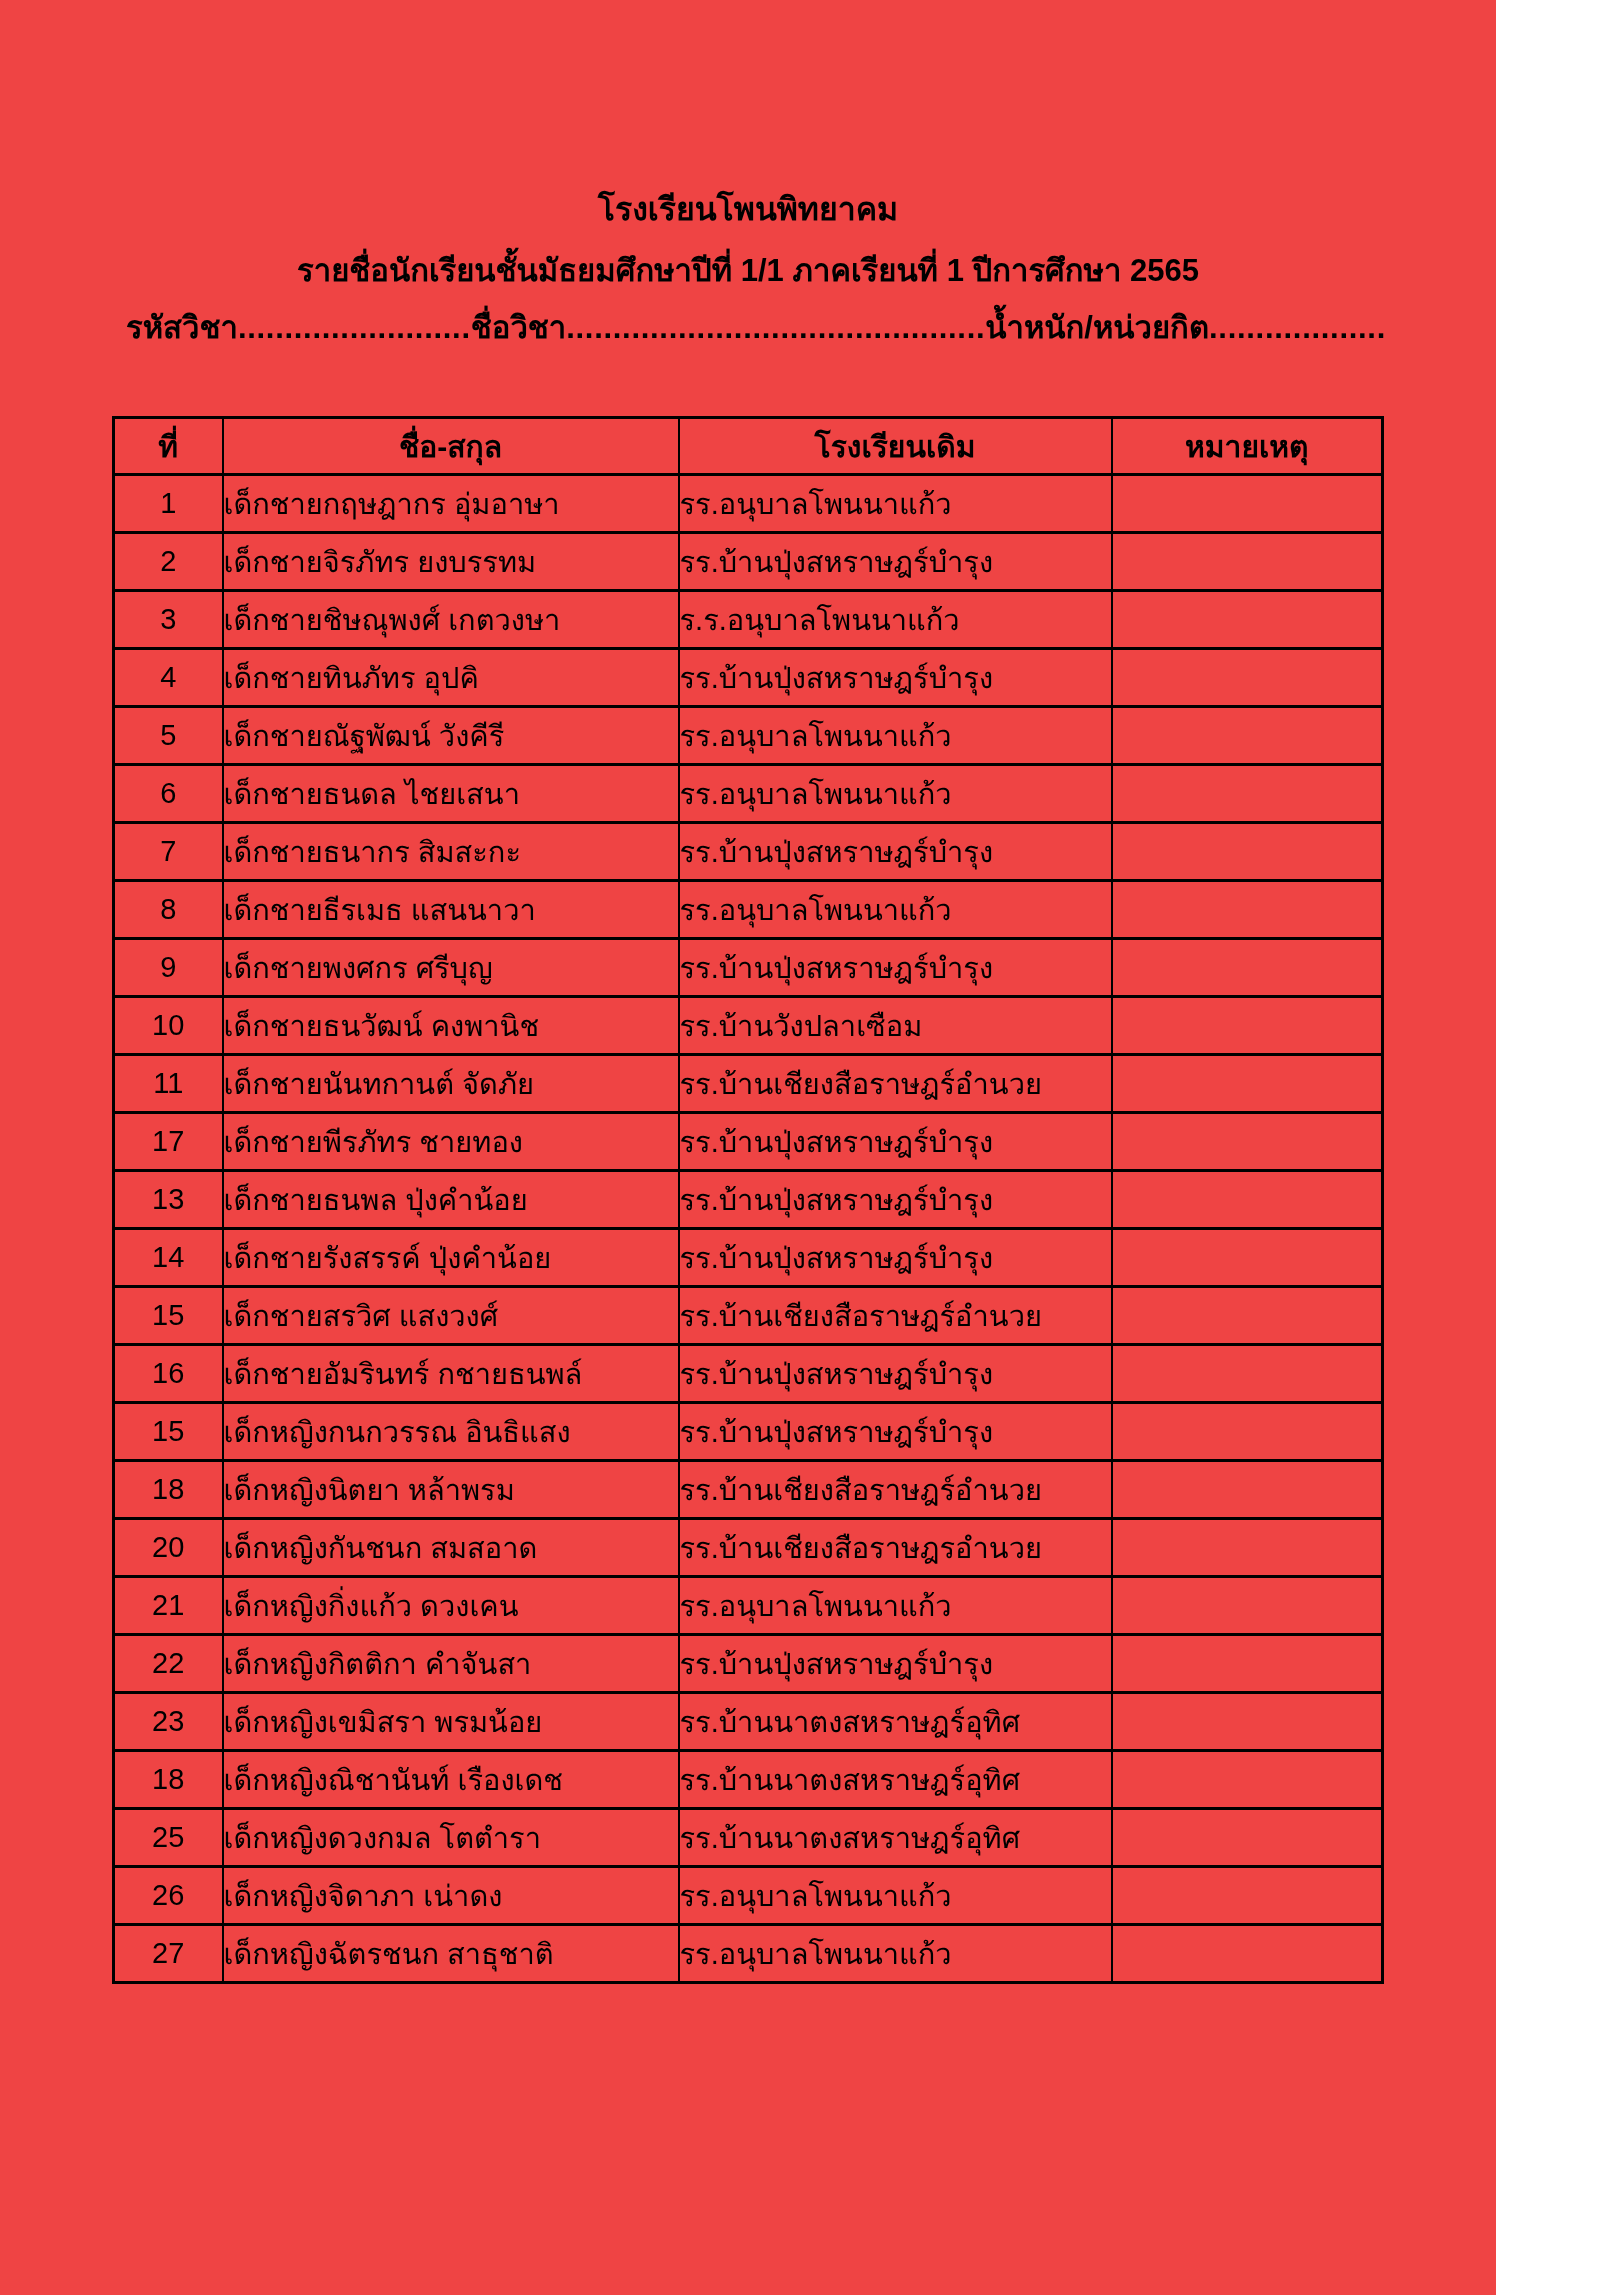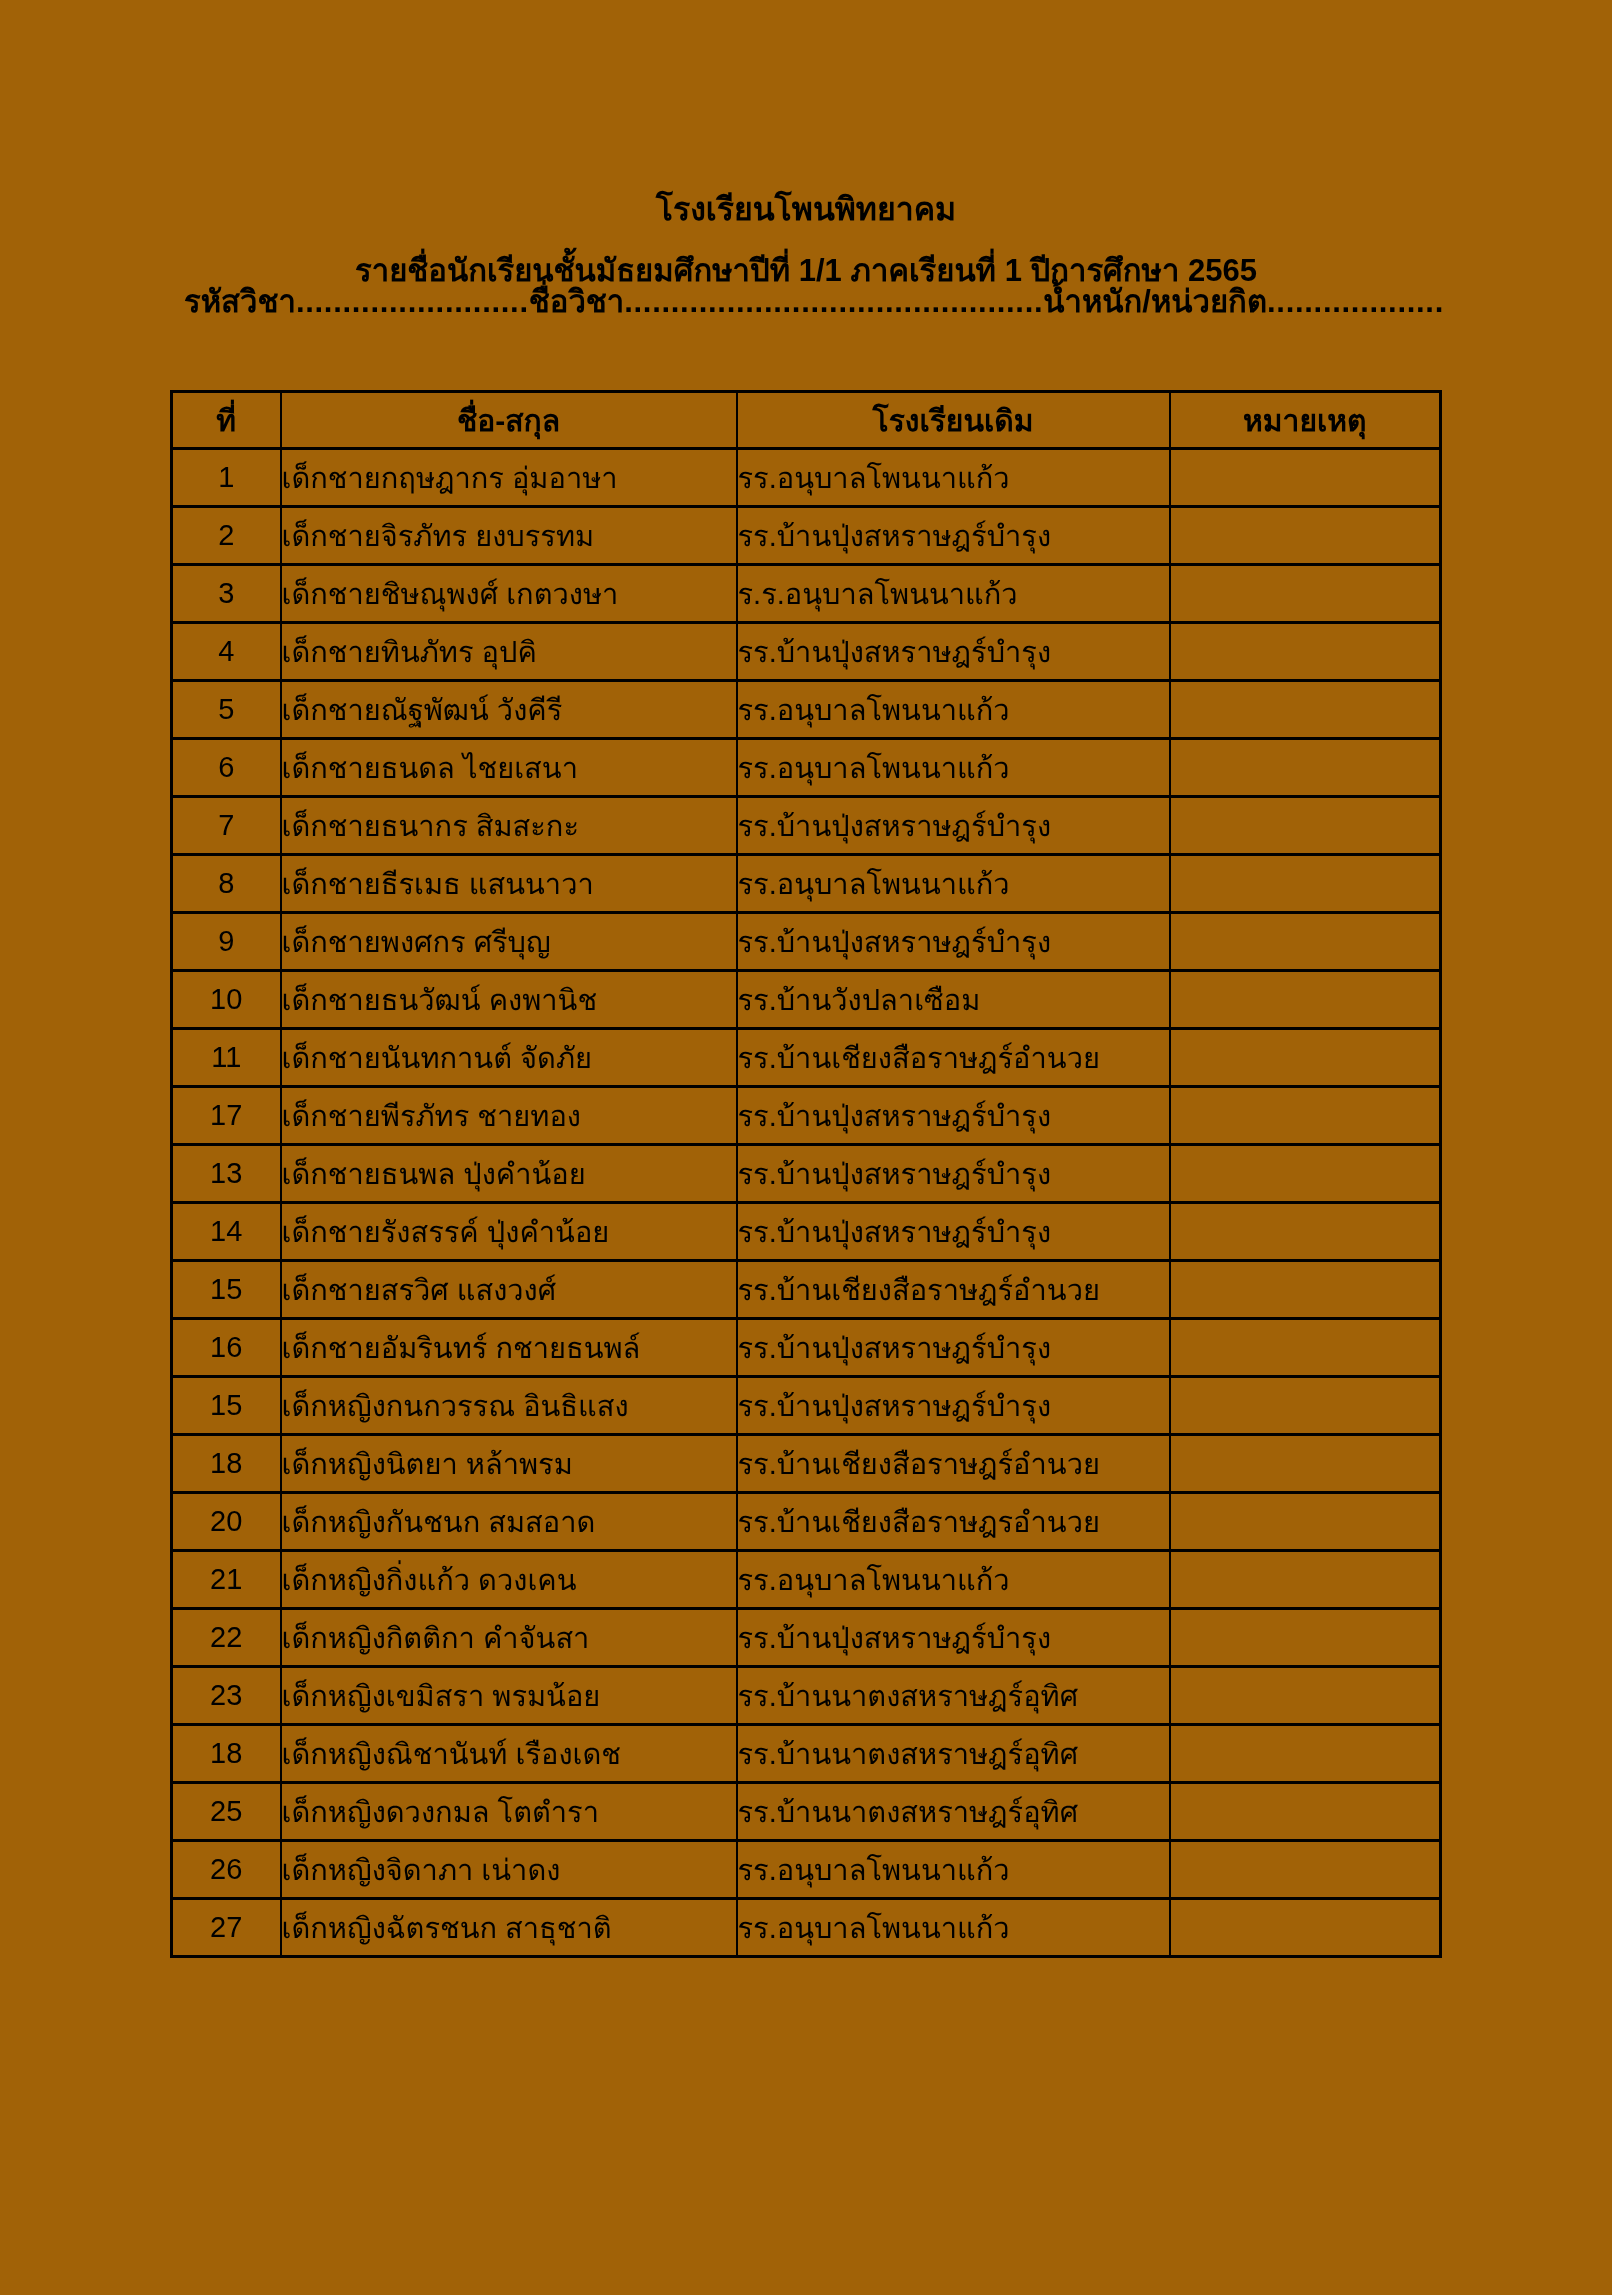--- a/index.html
+++ b/index.html
@@ -6,41 +6,42 @@
     margin: 0;
     padding: 0;
     background: #ffffff;
   }
   body {
     font-family: "Liberation Sans", "DejaVu Sans", sans-serif;
     color: #000000;
   }
   .page {
     position: relative;
-    width: 1612px;
+    width: 1496px;
     height: 2295px;
-    background: #a16207;
+    background: #ef4444;
     overflow: hidden;
   }
   .doc-header {
     padding-top: 193px;
     text-align: center;
   }
   .doc-title {
     font-size: 32px;
     font-weight: bold;
     line-height: 1;
   }
   .doc-subtitle {
     margin-top: 30px;
     font-size: 31px;
     font-weight: bold;
     line-height: 1;
   }
   .course-line {
+    margin-top: 26px;
     font-size: 31px;
     font-weight: bold;
     line-height: 1;
     letter-spacing: 0;
     white-space: nowrap;
     padding-left: 16px;
   }
   .course-line .dots {
     font-weight: bold;
     letter-spacing: 0.7px;

